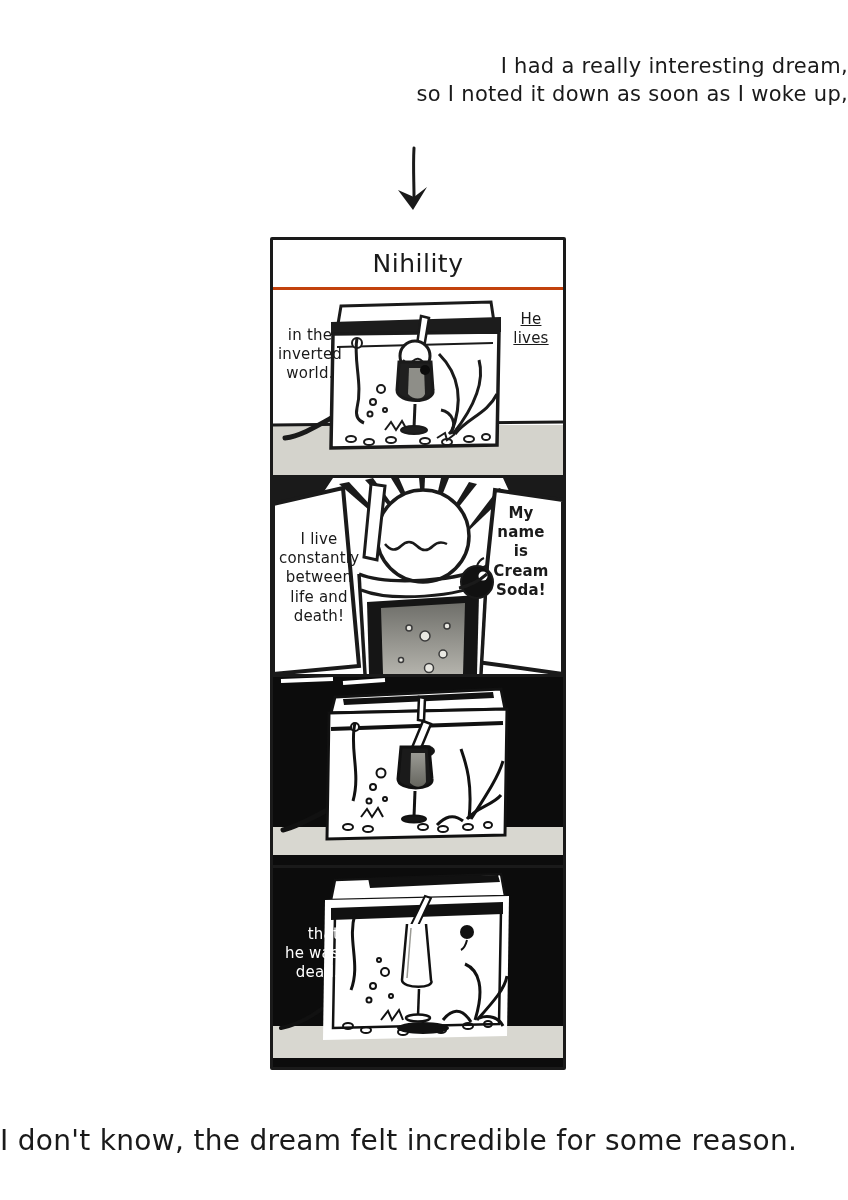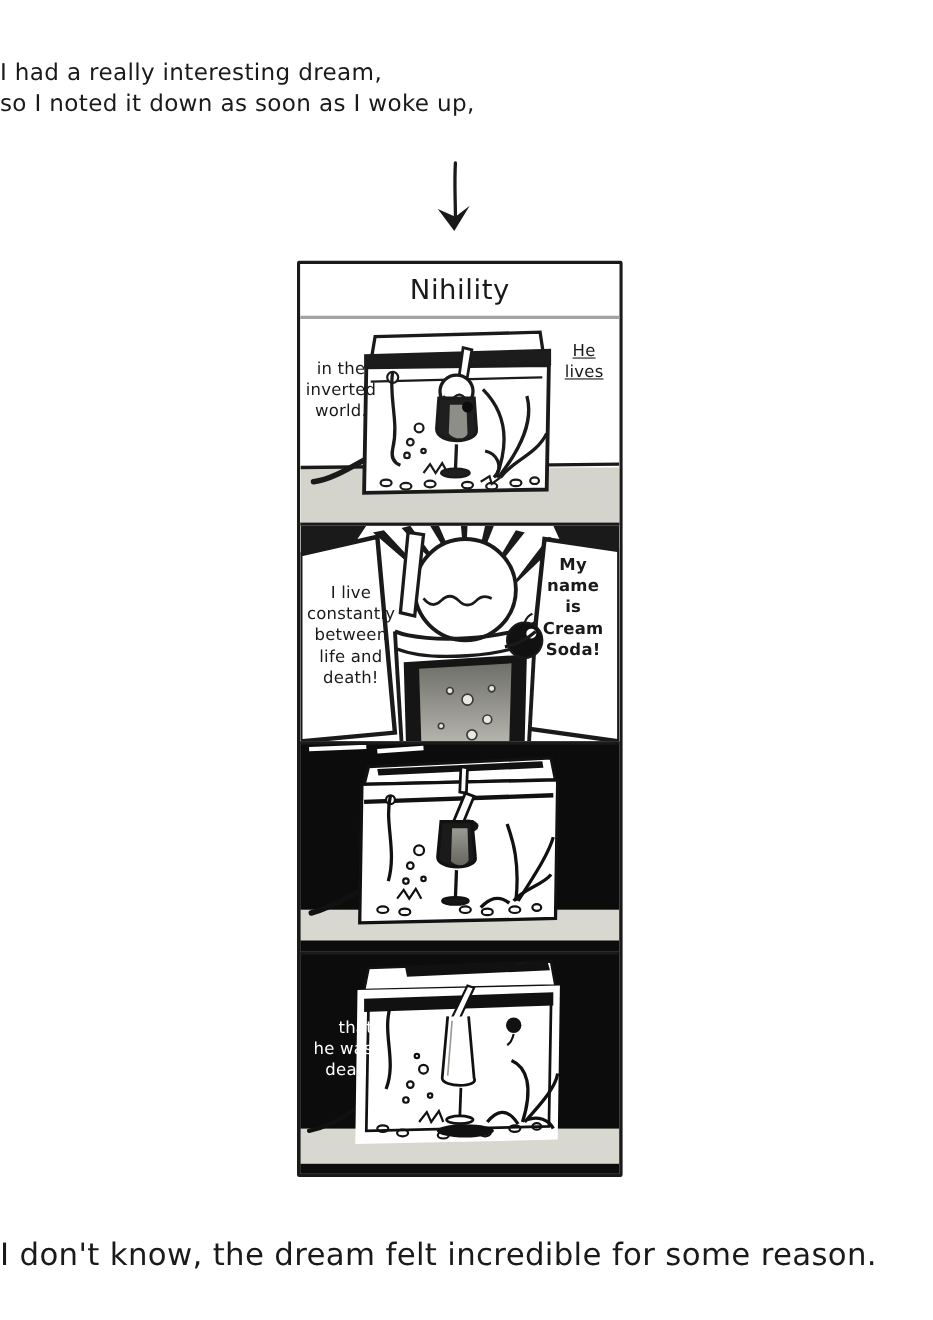--- a/index.html
+++ b/index.html
@@ -1,24 +1,24 @@
 <!DOCTYPE html>
 <html><head>
 <meta charset="utf-8">
 <style>
   html,body{margin:0;padding:0;background:#ffffff;}
   .page{position:relative;width:848px;height:1200px;background:#ffffff;
         font-family:"DejaVu Sans",sans-serif;color:#1a1a1a;overflow:hidden;}
-  .intro{position:absolute;top:52px;left:0;width:100%;text-align:left;
+  .intro{position:absolute;top:52px;left:0;width:100%;text-align:right;
          font-size:21px;line-height:28px;letter-spacing:.3px;}
   .arrow{position:absolute;left:392px;top:146px;}
   .strip{position:absolute;left:270px;top:237px;width:296px;
          border:3px solid #1a1a1a;box-sizing:border-box;background:#fff;
          border-radius:2px;}
-  .titlebox{height:47px;border-bottom:3px solid #a3a3a3;display:flex;
+  .titlebox{height:47px;border-bottom:3px solid #c2410c;display:flex;
             align-items:center;justify-content:center;font-size:25px;
             letter-spacing:.5px;background:#fff;}
   .panel{position:relative;overflow:hidden;}
   .panel svg{position:absolute;left:0;top:0;display:block;}
   .p1{height:185px;background:#fff;}
   .p2{height:196px;border-top:3px solid #1a1a1a;background:#fff;}
   .p3{height:188px;border-top:3px solid #1a1a1a;background:#0c0c0c;}
   .p4{height:199px;border-top:3px solid #1a1a1a;background:#0c0c0c;}
   .txt{position:absolute;font-size:15px;line-height:1.28;text-align:center;
        white-space:pre-line;letter-spacing:.2px;}

